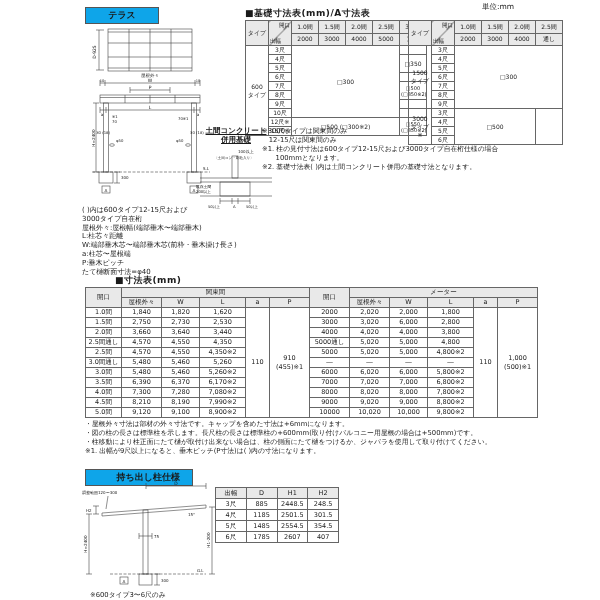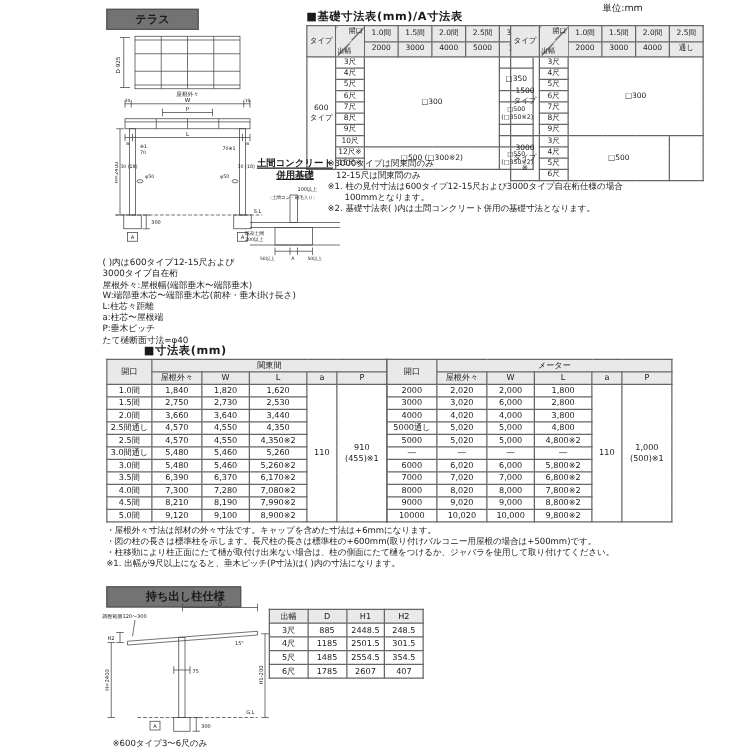--- a/index.html
+++ b/index.html
@@ -1,20 +1,20 @@
 <!DOCTYPE html>
 <html><head>
 <meta charset="utf-8">
 <style>
   html,body{margin:0;padding:0;}
   body{width:600px;height:600px;position:relative;background:#fff;color:#1a1a1a;
        font-family:"DejaVu Sans",sans-serif;font-size:7px;overflow:hidden;}
   .abs{position:absolute;}
   .sec-title{font-size:9px;font-weight:bold;letter-spacing:.5px;}
-  .title-box{border:1px solid #555;background:#737373;font-weight:bold;font-size:9px;
+  .title-box{border:1px solid #555;background:#0ea5e9;font-weight:bold;font-size:9px;
              text-align:center;padding:1px 12px;}
   table{border-collapse:collapse;table-layout:fixed;}
   td,th{border:1px solid #666;padding:0 1px;text-align:center;vertical-align:middle;
         white-space:pre-line;font-weight:normal;}
   .ftable{font-size:6px;line-height:8px;}
   .ftable .hd{background:#e9e9e9;}
   .ftable td{height:8px;}
   .diag{position:relative;background:#e9e9e9;
         background-image:linear-gradient(to bottom right,transparent 48.5%,#666 48.5%,#666 51.5%,transparent 51.5%);}
   .diag .tr{position:absolute;top:0;right:1px;font-size:5.5px;}
@@ -313,22 +313,22 @@
     <text x="14" y="60" font-size="3.6">50以上</text>
     <text x="39" y="60" font-size="3.8">A</text>
     <text x="52" y="60" font-size="3.6">50以上</text>
   </g>
 </svg>
 
 <div class="abs legend" style="left:82px;top:206px;width:230px;">
     <div>( )内は600タイプ12-15尺および</div>
     <div>3000タイプ自在桁</div>
     <div>屋根外々:屋根幅(端部垂木〜端部垂木)</div>
+    <div>L:柱芯々距離</div>
     <div>W:端部垂木芯〜端部垂木芯(前枠・垂木掛け長さ)</div>
-    <div>L:柱芯々距離</div>
     <div>a:柱芯〜屋根端</div>
     <div>P:垂木ピッチ</div>
     <div>たて樋断面寸法=φ40</div>
   </div>
 
 <div class="abs sec-title" style="left:85px;top:274px;padding-left:30px;">■寸法表(mm)</div>
 
 <table class="abs dtable" style="left:85px;top:287px;width:224px;">
   <colgroup>
       <col style="width:36px">

